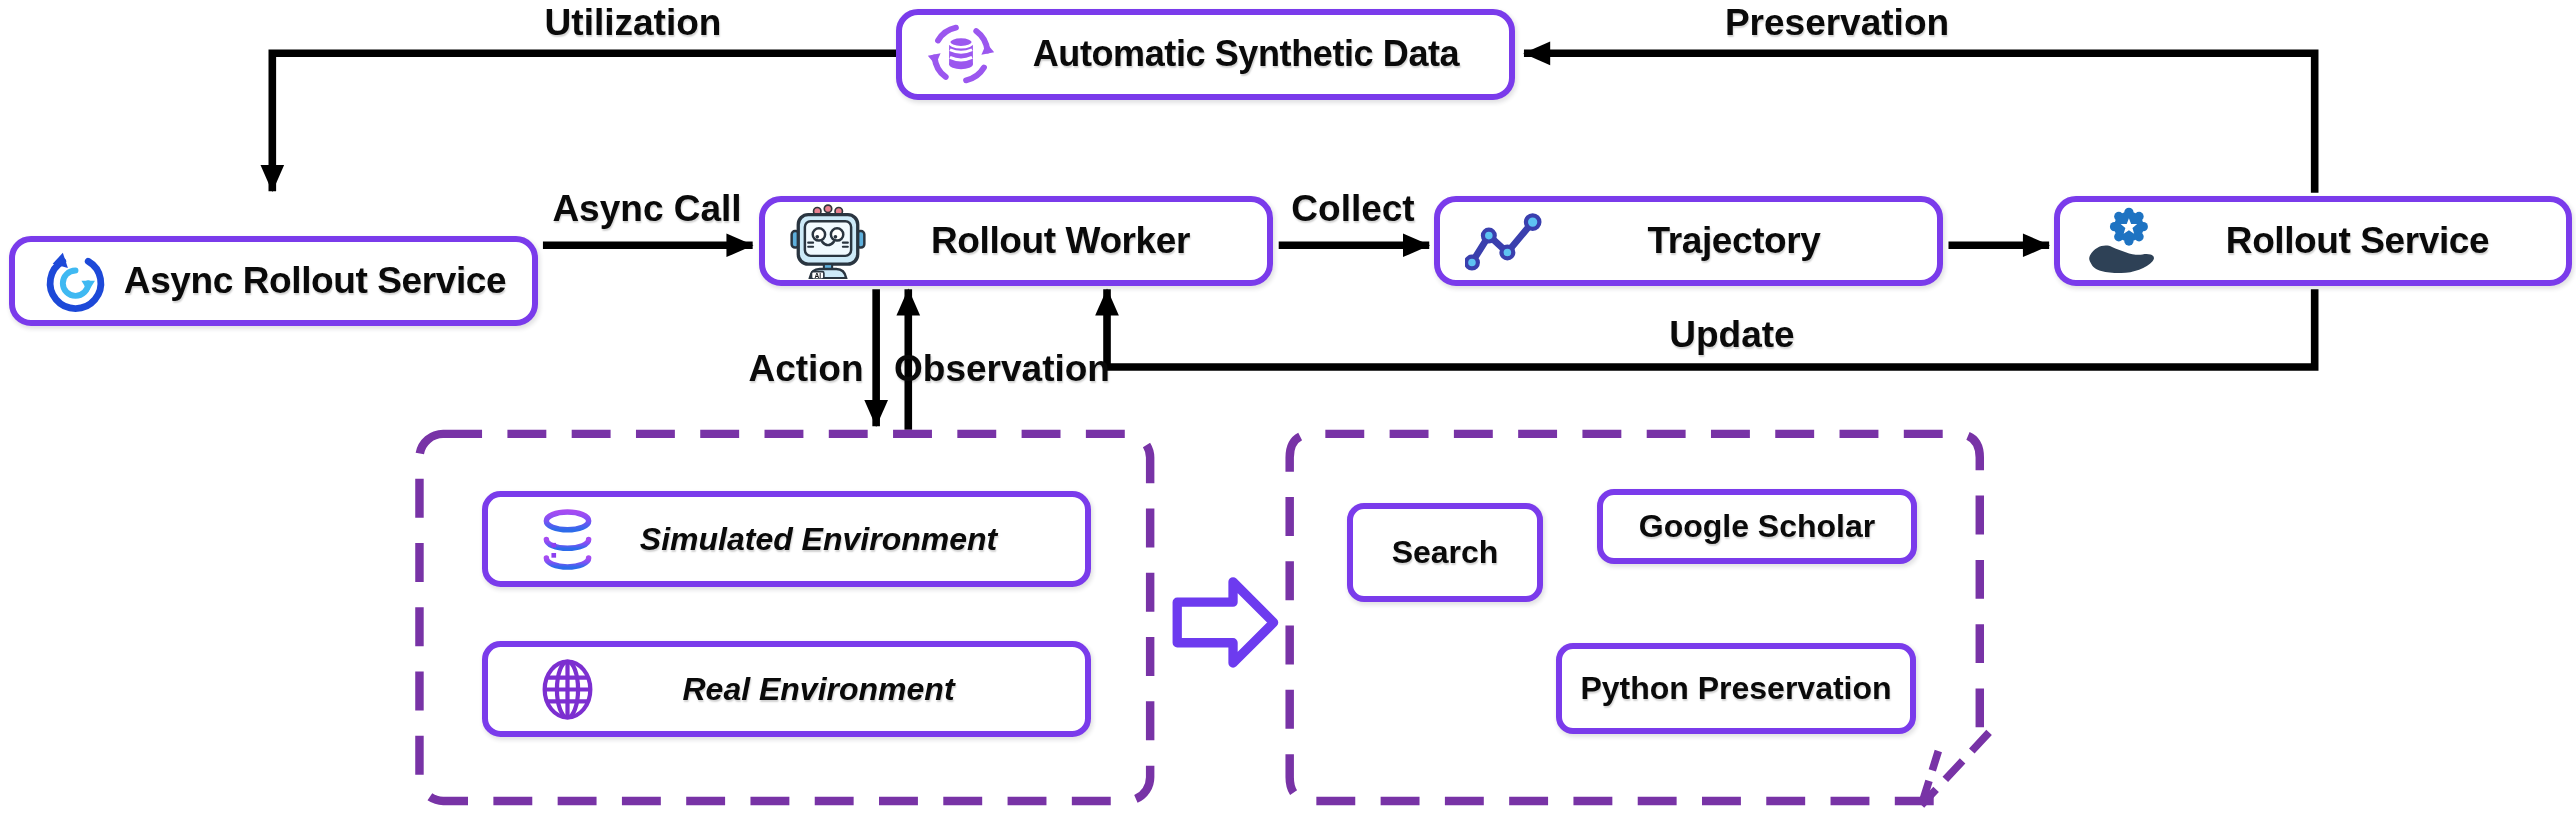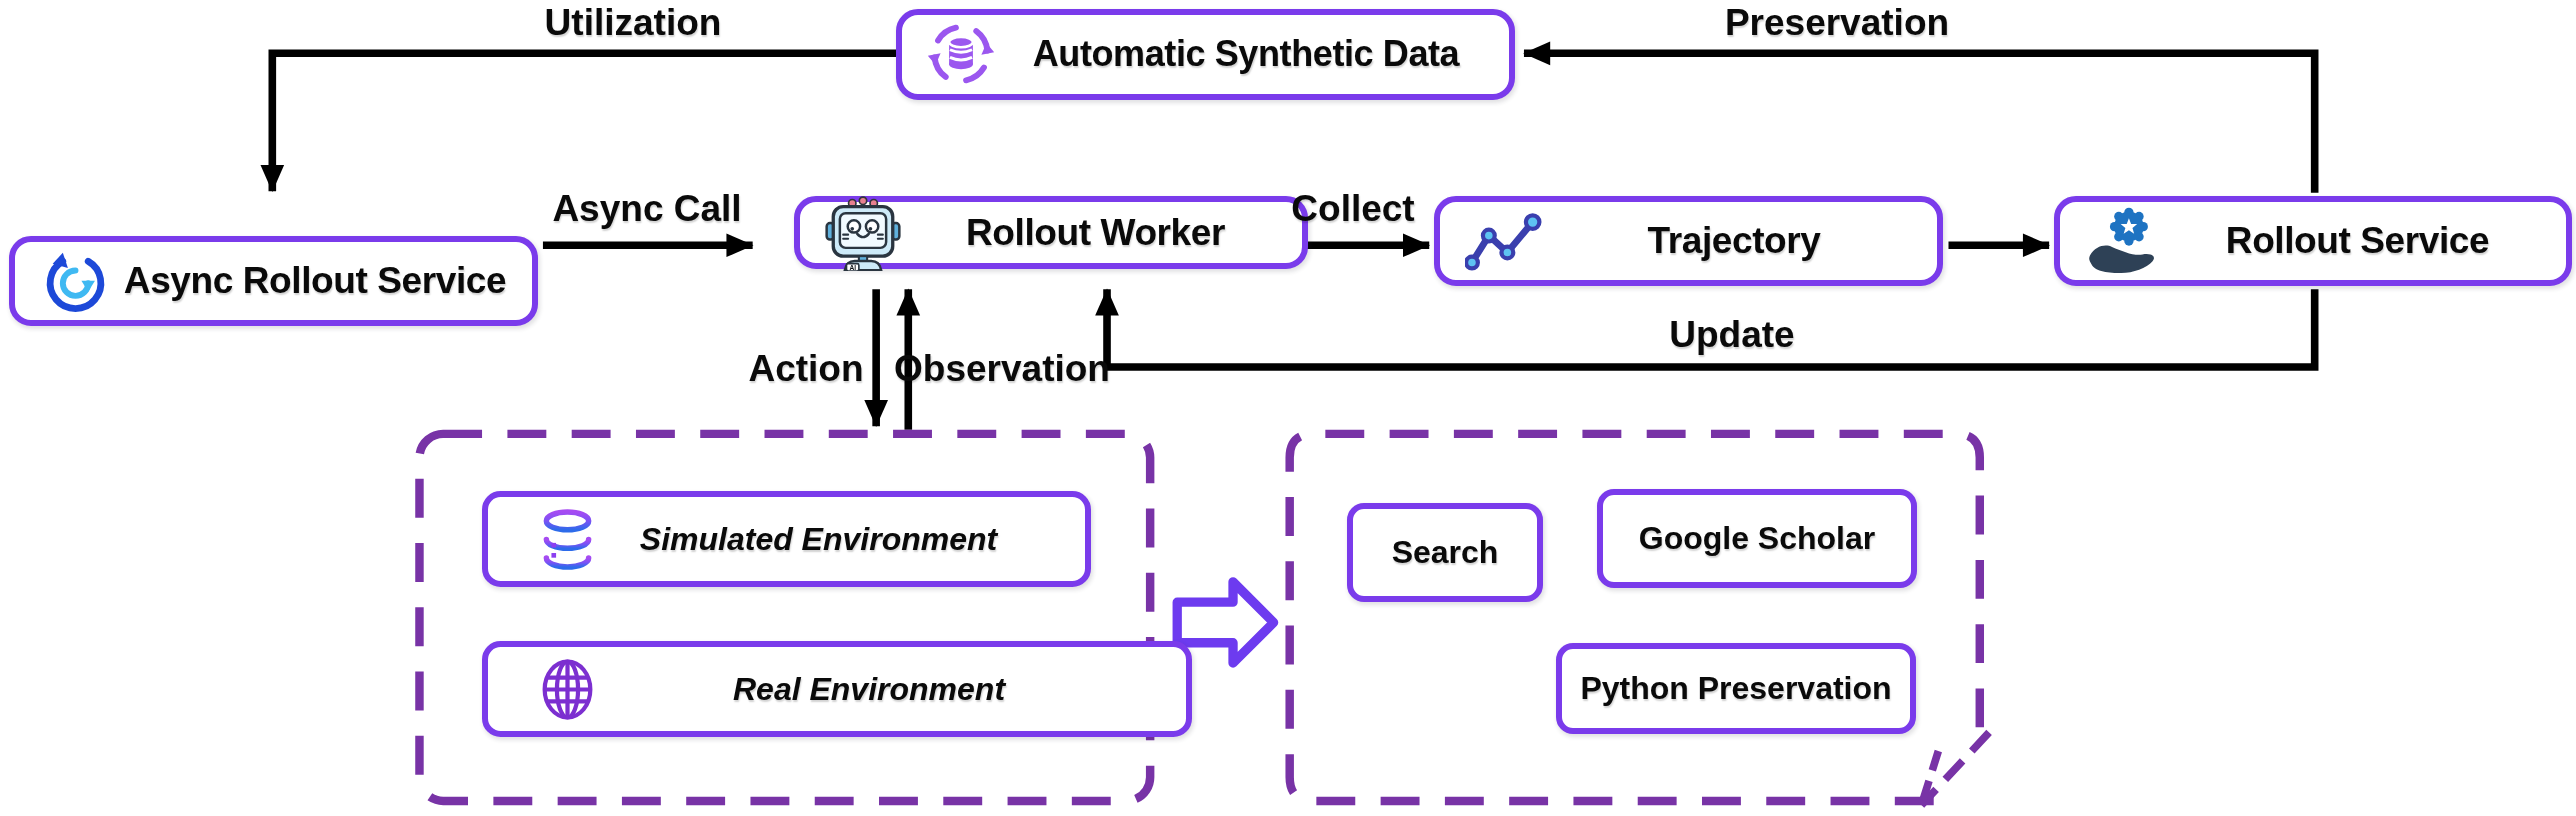--- a/index.html
+++ b/index.html
@@ -117,21 +117,21 @@
       <svg width="71" height="71" viewBox="0 0 84 84">
         <path d="M 57 18 A 30 30 0 1 1 27 18" stroke="#1D49D8" stroke-width="8" fill="none" stroke-linecap="round"></path>
         <polygon points="27,8 15,21 33,26" fill="#1D49D8"></polygon>
         <path d="M 42 29 A 15 15 0 1 0 57 44" stroke="#3FB9F2" stroke-width="7" fill="none" stroke-linecap="round"></path>
         <polygon points="49,41 65,41 57,54" fill="#3FB9F2"></polygon>
       </svg>
     </span>
     <span class="nlabel">Async Rollout Service</span>
   </div>
 
-  <div class="node" style="left:794px;top:196px;width:514px;height:73px;">
+  <div class="node" style="left:759px;top:196px;width:514px;height:90px;">
     <span class="nicon">
       <svg width="76" height="76" viewBox="0 0 92 92">
         <circle cx="33" cy="10" r="4.5" fill="#E8808F" stroke="#30353B" stroke-width="2"></circle>
         <circle cx="46" cy="7" r="4.5" fill="#E8808F" stroke="#30353B" stroke-width="2"></circle>
         <circle cx="59" cy="10" r="4.5" fill="#E8808F" stroke="#30353B" stroke-width="2"></circle>
         <rect x="2" y="34" width="9" height="20" rx="4" fill="#5FB0DC" stroke="#2A3540" stroke-width="3"></rect>
         <rect x="81" y="34" width="9" height="20" rx="4" fill="#5FB0DC" stroke="#2A3540" stroke-width="3"></rect>
         <rect x="10" y="14" width="72" height="60" rx="12" fill="#CDEAF8" stroke="#2A3540" stroke-width="4"></rect>
         <rect x="18" y="22" width="56" height="42" rx="7" fill="#F1FAFF" stroke="#2A3540" stroke-width="3"></rect>
         <circle cx="35" cy="38" r="7.5" fill="#ffffff" stroke="#2A3540" stroke-width="3"></circle>
@@ -205,40 +205,40 @@
           <path d="M17 42 A 25 10.5 0 0 0 67 42"></path>
           <path d="M17 64 A 25 10.5 0 0 0 67 64"></path>
         </g>
         <rect x="23" y="46" width="5.5" height="5.5" fill="#8B3FF0"></rect>
         <rect x="23" y="58" width="5.5" height="5.5" fill="#8B3FF0"></rect>
       </svg>
     </span>
     <span class="nlabel">Simulated Environment</span>
   </div>
 
-  <div class="env-box" style="left:482px;top:641px;width:710px;height:96px;">
+  <div class="env-box" style="left:482px;top:641px;width:609px;height:96px;">
     <span class="nicon">
       <svg width="71" height="71" viewBox="0 0 84 84">
         <g stroke="#7C2FD0" stroke-width="5" fill="none">
           <ellipse cx="42" cy="42" rx="27" ry="33"></ellipse>
           <ellipse cx="42" cy="42" rx="12.5" ry="33"></ellipse>
           <path d="M42 9 V75"></path>
           <path d="M18 28 H66"></path>
             <path d="M15 42 H69"></path>
             <path d="M18 56 H66"></path>
         </g>
       </svg>
     </span>
     <span class="nlabel">Real Environment</span>
   </div>
 
   <div class="tool-box" style="left:1347px;top:503px;width:196px;height:99px;">
     <span class="nlabel">Search</span>
   </div>
-  <div class="tool-box" style="left:1597px;top:489px;width:320px;height:99px;">
+  <div class="tool-box" style="left:1597px;top:489px;width:320px;height:75px;">
     <span class="nlabel">Google Scholar</span>
   </div>
   <div class="tool-box" style="left:1556px;top:643px;width:360px;height:91px;">
     <span class="nlabel">Python Preservation</span>
   </div>
 
 </div>
 
 
 </body></html>

